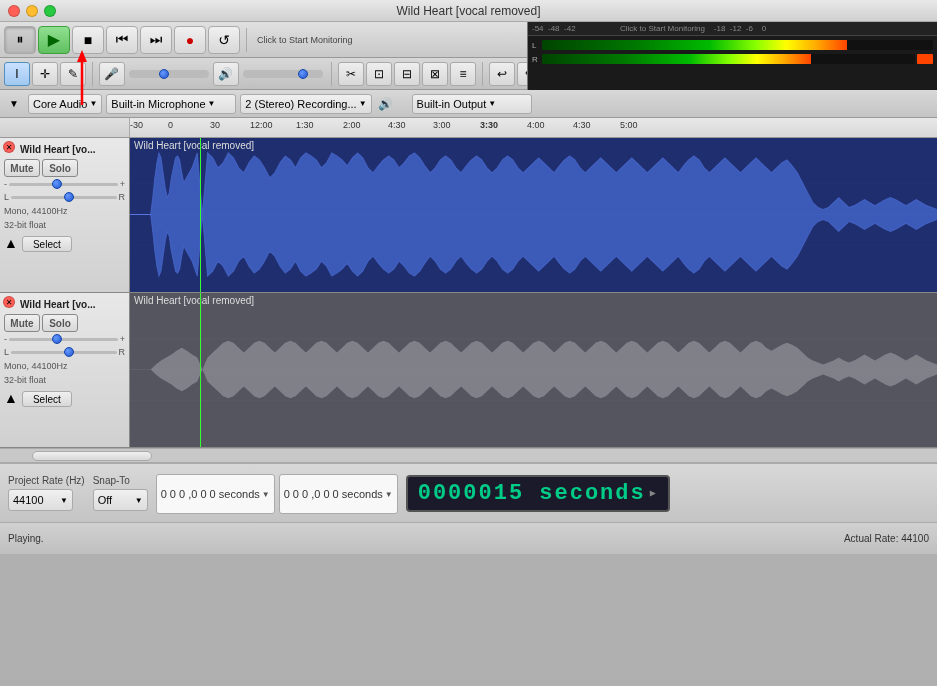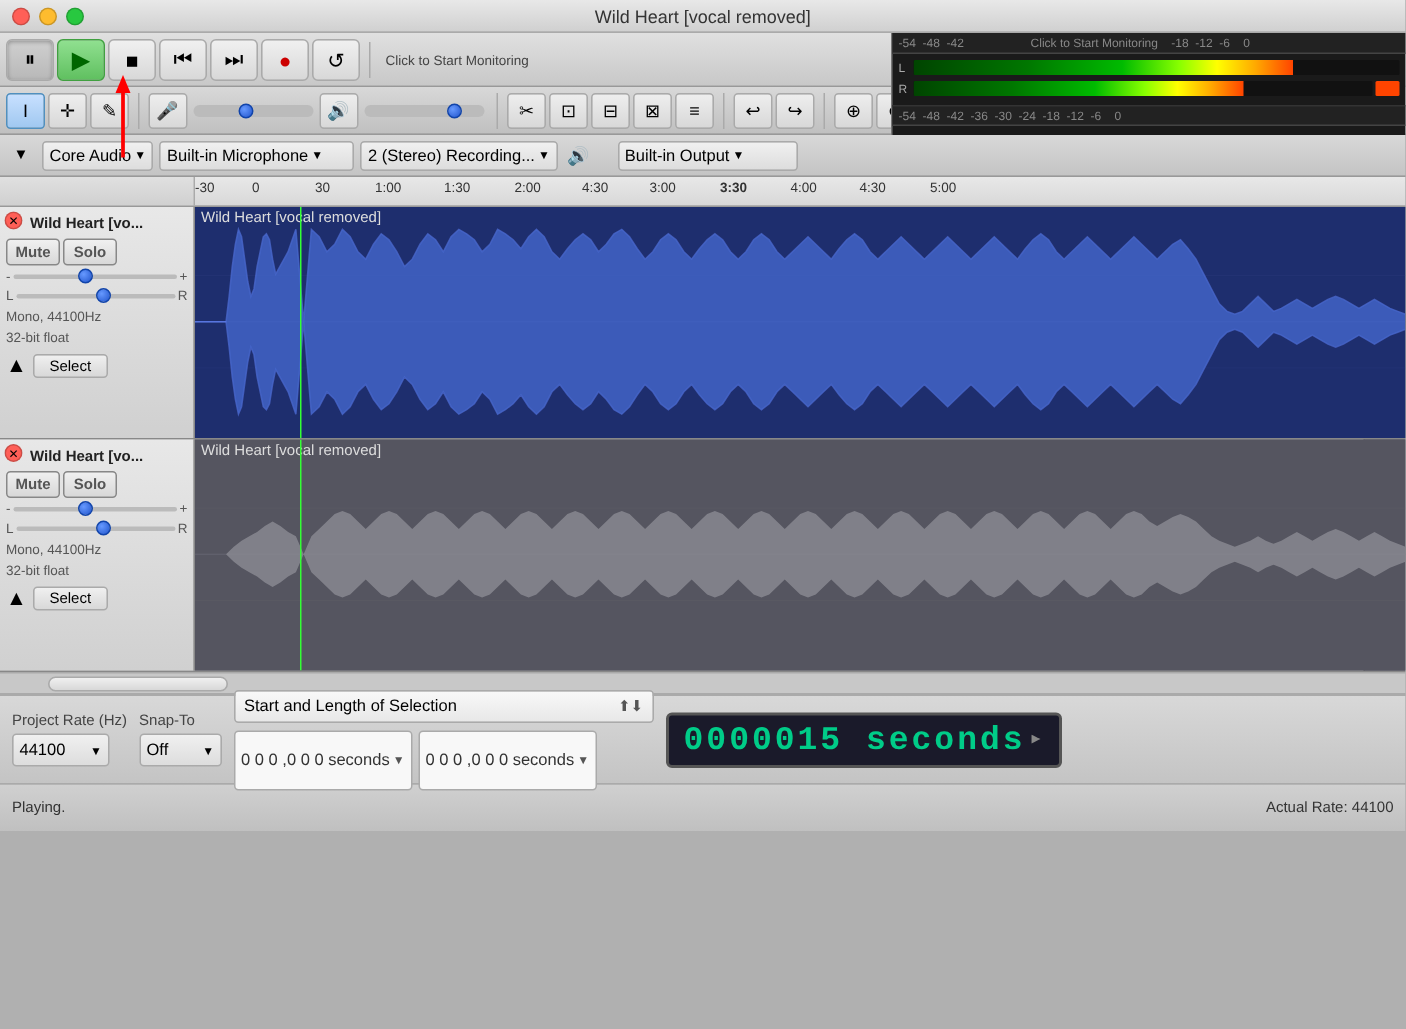--- a/index.html
+++ b/index.html
@@ -551,21 +551,21 @@
       </div>
     <div class="transport-sep"></div>
     <div class="tool-btn" style="background:linear-gradient(to bottom,#90e090,#60c060); border-color:#40a040;">
       <span style="color:#006600;">▶</span>
     </div>
     <div style="width:80px; height:8px; background:#bbb; border-radius:4px; position:relative; margin: 0 2px;">
       <div style="width:10px;height:10px;background:radial-gradient(circle at 35% 35%,#6699ff,#2255cc);border-radius:50%;position:absolute;top:-1px;left:50px;border:1px solid #1144aa;"></div>
     </div>
   </div>
 
-  <div style="position:absolute; right:0; top:0; width:343px; height:68px; background:#1a1a1a; border-left:1px solid #777;">
+  <div style="position:absolute; right:0; top:0; width:410px; height:68px; background:#1a1a1a; border-left:1px solid #777;">
 
     <div style="height:14px; display:flex; align-items:center; padding:0 4px; background:#222; border-bottom:1px solid #444;">
       <span style="color:#888; font-size:8px; flex:1;">-54&nbsp;&nbsp;-48&nbsp;&nbsp;-42&nbsp;&nbsp;&nbsp;&nbsp;&nbsp;&nbsp;&nbsp;&nbsp;&nbsp;&nbsp;&nbsp;&nbsp;&nbsp;&nbsp;&nbsp;&nbsp;&nbsp;&nbsp;&nbsp;&nbsp;Click to Start Monitoring&nbsp;&nbsp;&nbsp;&nbsp;-18&nbsp;&nbsp;-12&nbsp;&nbsp;-6&nbsp;&nbsp;&nbsp;&nbsp;0</span>
     </div>
     <div style="display:flex; flex-direction:column; gap:2px; padding:3px 4px;">
 
       <div style="display:flex; align-items:center; height:12px;">
         <span style="color:#aaa; font-size:8px; width:8px;">L</span>
         <div style="flex:1; height:10px; background:#111; margin-left:2px; border-radius:1px; overflow:hidden;">
           <div style="width:78%; height:100%; background: linear-gradient(to right, #004400 0%, #007700 30%, #00bb00 55%, #88ff00 70%, #ffff00 80%, #ffaa00 90%, #ff4400 100%);"></div>
@@ -575,23 +575,20 @@
       <div style="display:flex; align-items:center; height:12px;">
         <span style="color:#aaa; font-size:8px; width:8px;">R</span>
         <div style="flex:1; height:10px; background:#111; margin-left:2px; border-radius:1px; overflow:hidden;">
           <div style="width:72%; height:100%; background: linear-gradient(to right, #004400 0%, #007700 30%, #00bb00 55%, #88ff00 70%, #ffff00 80%, #ffaa00 90%, #ff4400 100%);"></div>
         </div>
 
         <div style="width:16px; height:10px; background:#ff4400; margin-left:2px; border-radius:1px;"></div>
       </div>
     </div>
 
-    <div style="height:14px; display:flex; align-items:center; padding:0 4px; background:#222; border-top:1px solid #333; border-bottom:1px solid #444; margin-top:2px;">
-      <span style="color:#888; font-size:8px;">-54&nbsp;&nbsp;-48&nbsp;&nbsp;-42&nbsp;&nbsp;-36&nbsp;&nbsp;-30&nbsp;&nbsp;-24&nbsp;&nbsp;-18&nbsp;&nbsp;-12&nbsp;&nbsp;-6&nbsp;&nbsp;&nbsp;&nbsp;0</span>
-    </div>
   </div>
 </div>
 
 <div id="mixer-row">
 
   <div style="width:20px; height:20px; display:flex; align-items:center; justify-content:center; cursor:pointer;">
     <span style="font-size:10px;">▼</span>
   </div>
   <div class="mixer-dropdown">
     <span>Core Audio</span>
@@ -614,21 +611,21 @@
 </div>
 
 <div id="ruler" style="position:relative; height:20px; background:linear-gradient(to bottom,#e8e8e8,#d8d8d8); border-bottom:1px solid #999; overflow:hidden;">
 
   <div style="position:absolute; left:0; top:0; width:130px; height:100%; background:linear-gradient(to bottom,#e0e0e0,#d0d0d0); border-right:1px solid #aaa; display:flex; align-items:center; justify-content:center;"></div>
   <div style="position:absolute; left:130px; right:0; top:0; height:100%; display:flex; align-items:flex-start; padding-top:2px;">
 
     <span style="position:absolute; left:0px; font-size:9px; color:#333;">-30</span>
     <span style="position:absolute; left:38px; font-size:9px; color:#333;">0</span>
     <span style="position:absolute; left:80px; font-size:9px; color:#333;">30</span>
-    <span style="position:absolute; left:120px; font-size:9px; color:#333;">1:00</span>
+    <span style="position:absolute; left:120px; font-size:9px; color:#333;">12:00</span>
     <span style="position:absolute; left:166px; font-size:9px; color:#333;">1:30</span>
     <span style="position:absolute; left:213px; font-size:9px; color:#333;">2:00</span>
     <span style="position:absolute; left:258px; font-size:9px; color:#333;">4:30</span>
     <span style="position:absolute; left:303px; font-size:9px; color:#333;">3:00</span>
     <span style="position:absolute; left:350px; font-size:9px; color:#333;font-weight:bold;">3:30</span>
     <span style="position:absolute; left:397px; font-size:9px; color:#333;">4:00</span>
     <span style="position:absolute; left:443px; font-size:9px; color:#333;">4:30</span>
     <span style="position:absolute; left:490px; font-size:9px; color:#333;">5:00</span>
   </div>
 </div>
@@ -882,26 +879,20 @@
 
   <div class="bottom-section">
     <div class="bottom-label">Snap-To</div>
     <div class="bottom-dropdown" style="min-width:55px;justify-content:center;">
       <span>Off</span>
       <span class="arrow">▼</span>
     </div>
   </div>
 
   <div class="bottom-section">
-    <div style="display:flex; align-items:center; gap:2px;">
-      <div class="selection-dropdown">
-        <span>Start and Length of Selection</span>
-        <span style="margin-left:auto; font-size:10px; color:#555;">⬆⬇</span>
-      </div>
-    </div>
     <div style="display:flex; gap:4px; margin-top:2px;">
       <div class="time-field">
         <span>0 0 0 ,0 0 0 seconds</span>
         <span style="font-size:8px; color:#555; margin-left:2px;">▼</span>
       </div>
       <div class="time-field">
         <span>0 0 0 ,0 0 0 seconds</span>
         <span style="font-size:8px; color:#555; margin-left:2px;">▼</span>
       </div>
     </div>

